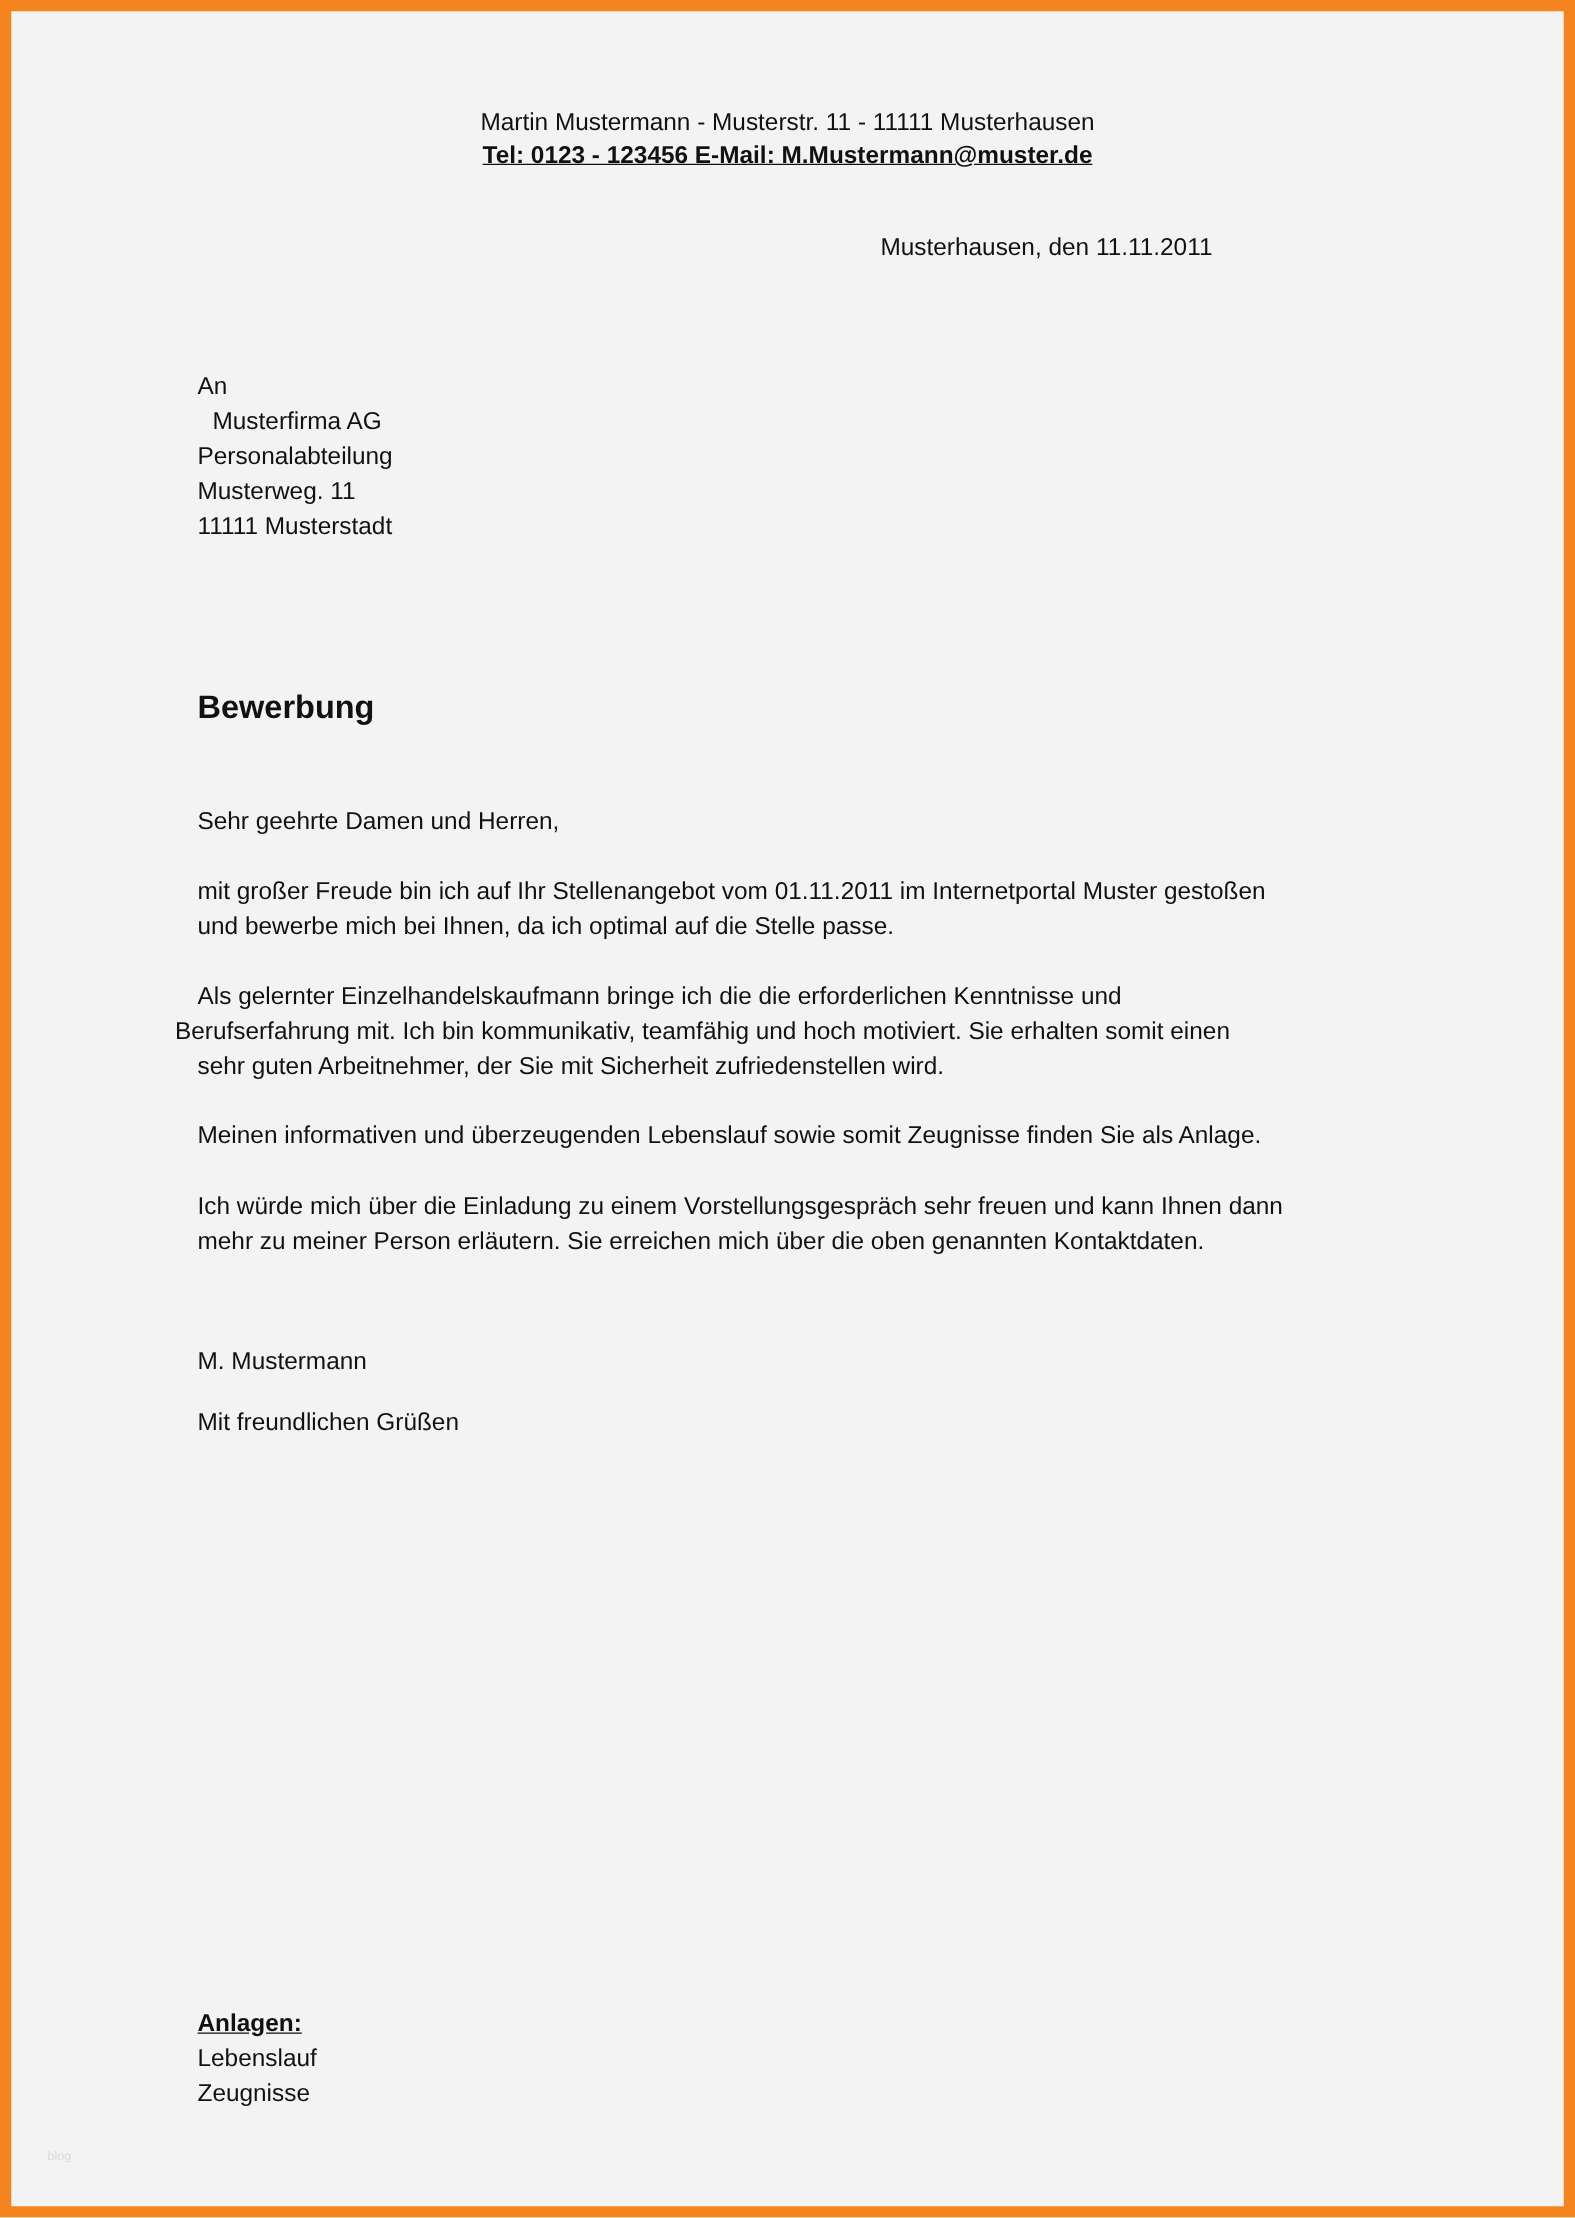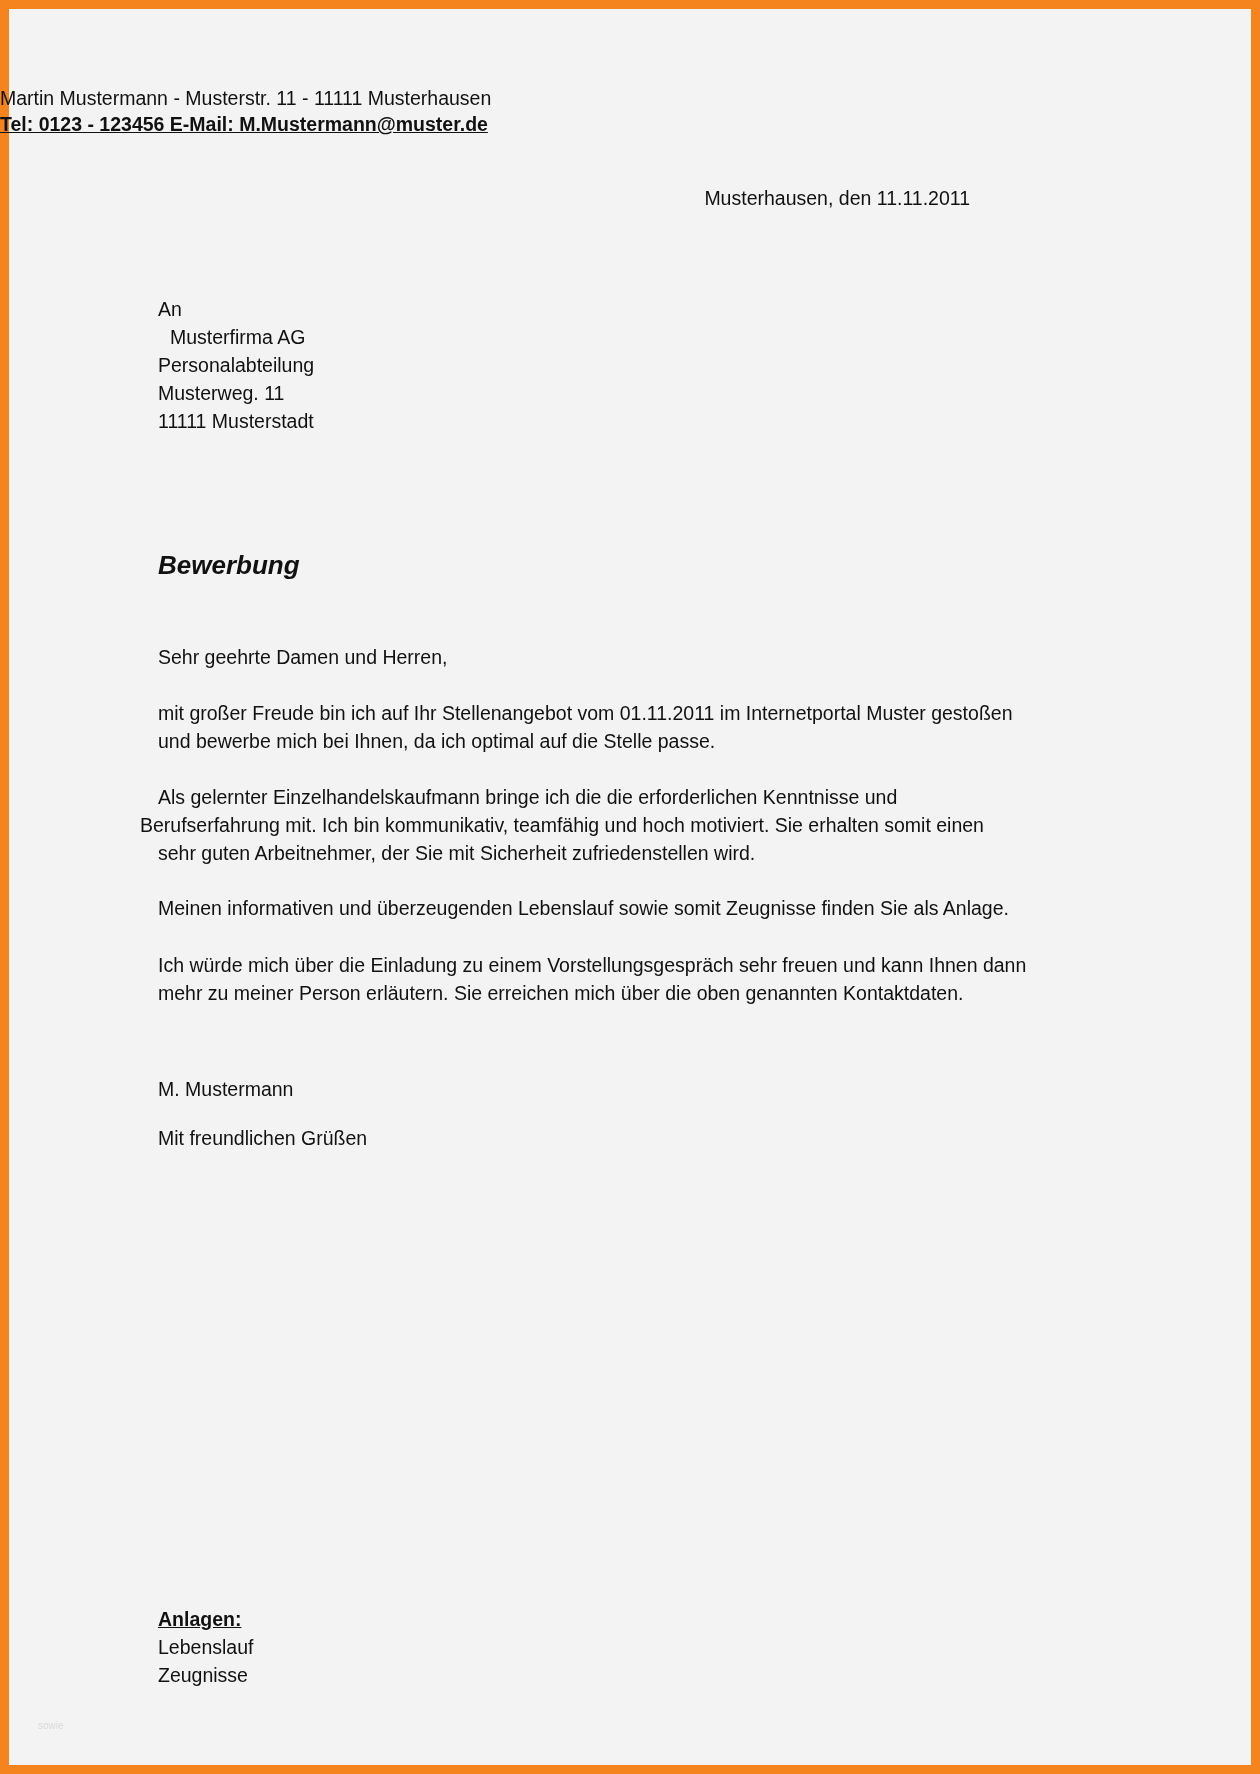--- a/index.html
+++ b/index.html
@@ -1,21 +1,21 @@
 <!DOCTYPE html>
 <html><head>
 <meta charset="utf-8">
 <style>
   html, body { margin:0; padding:0; }
   body { width:1260px; height:1774px; background:#f3f3f3; position:relative; overflow:hidden; font-family:"Liberation Sans", sans-serif; color:#111; }
   .frame { position:absolute; left:0; top:0; width:1260px; height:1774px; box-sizing:border-box; border:9px solid #f5841f; background:#f3f3f3; }
   .t { position:absolute; font-size:19.5px; line-height:28px; white-space:nowrap;text-align:right; }
-  .center { left:0; width:1260px; text-align:left; }
+  .center { left:0; width:1260px; text-align:center; }
   .u { text-decoration:underline;font-weight:bold; }
-  .h { font-weight:bold; font-size:26px;font-style:italic; }
+  .h { font-weight:bold; font-size:26px; }
   .wm { position:absolute; left:38px; top:1720px; font-size:10px; color:#d8d8d8; }
 </style>
 </head>
 <body>
 
 <div class="frame"></div>
 
 <div class="t center" style="top:84px">Martin Mustermann - Musterstr. 11 - 11111 Musterhausen</div>
 <div class="t center" style="top:110px"><span class="u">Tel: 0123 - 123456 E-Mail: M.Mustermann@muster.de</span></div>
 
@@ -43,13 +43,13 @@
 <div class="t" style="left:158px; top:951px">Ich würde mich über die Einladung zu einem Vorstellungsgespräch sehr freuen und kann Ihnen dann</div>
 <div class="t" style="left:158px; top:979px">mehr zu meiner Person erläutern. Sie erreichen mich über die oben genannten Kontaktdaten.</div>
 
 <div class="t" style="left:158px; top:1124px">Mit freundlichen Grüßen</div>
 <div class="t" style="left:158px; top:1075px">M. Mustermann</div>
 
 <div class="t u" style="left:158px; top:1605px">Anlagen:</div>
 <div class="t" style="left:158px; top:1633px">Lebenslauf</div>
 <div class="t" style="left:158px; top:1661px">Zeugnisse</div>
 
-<div class="wm">sowie</div>
+<div class="wm">blog</div>
 
 </body></html>

